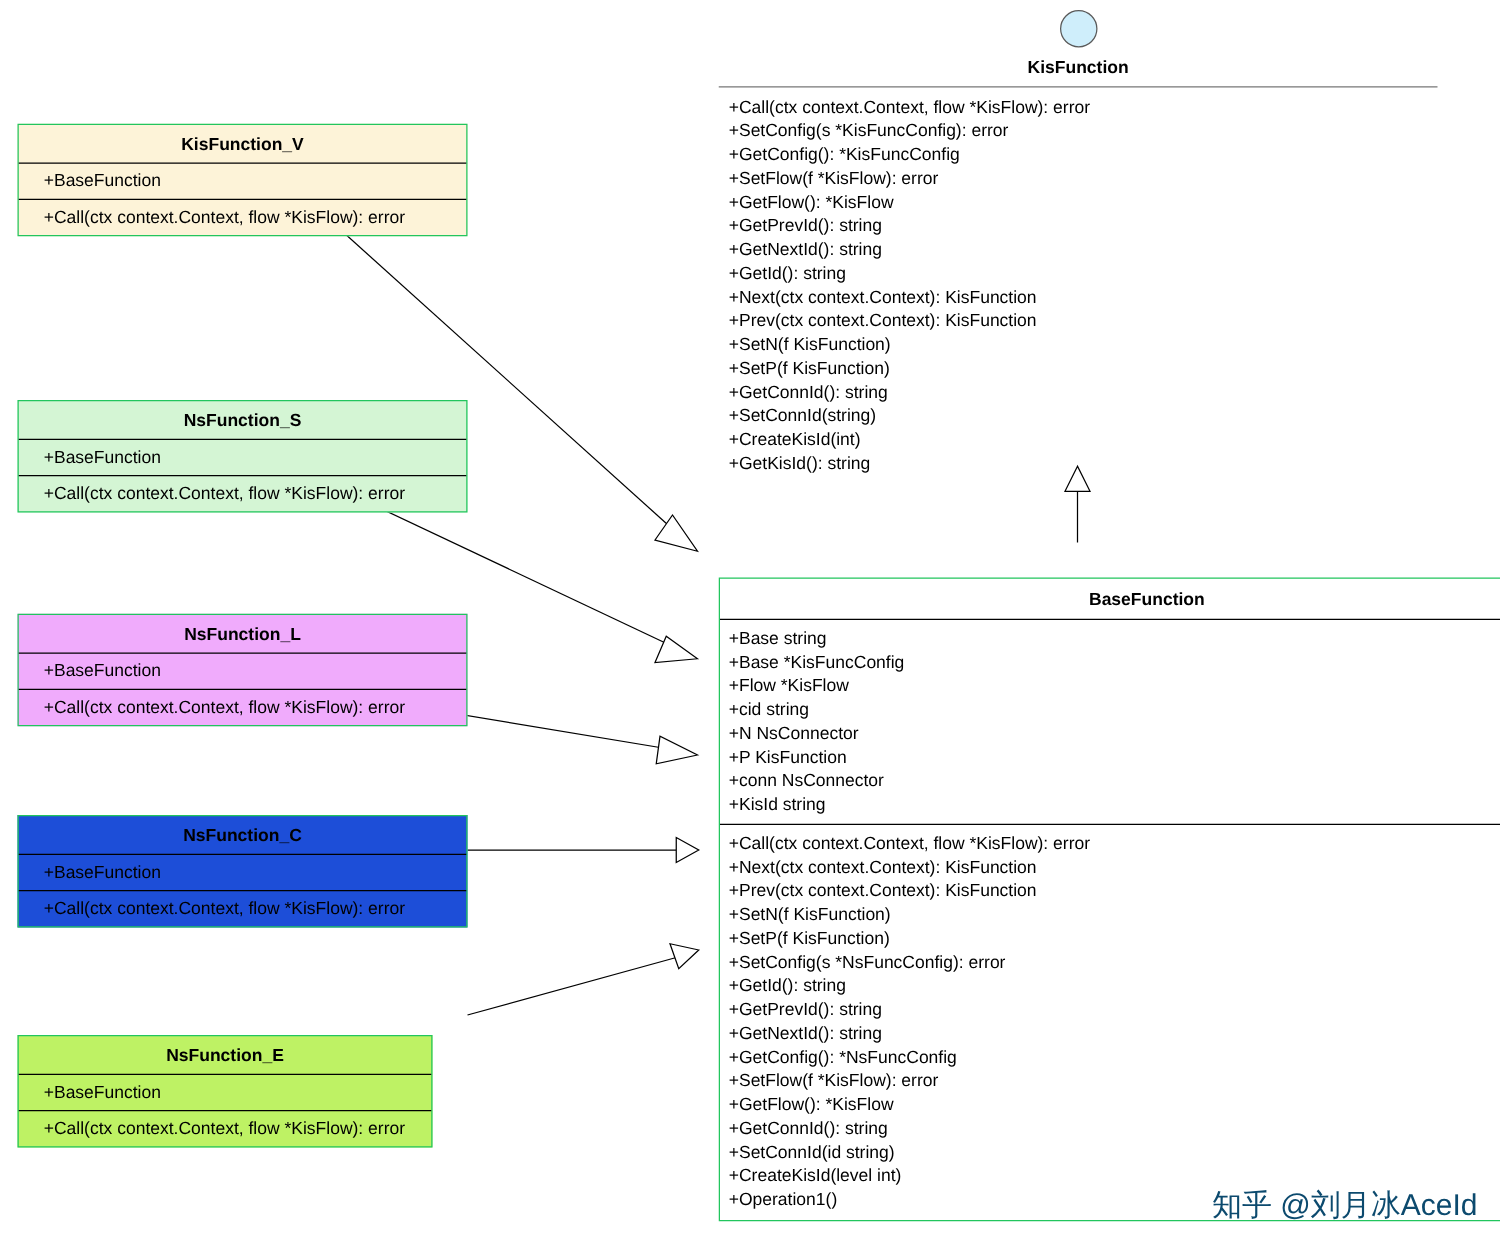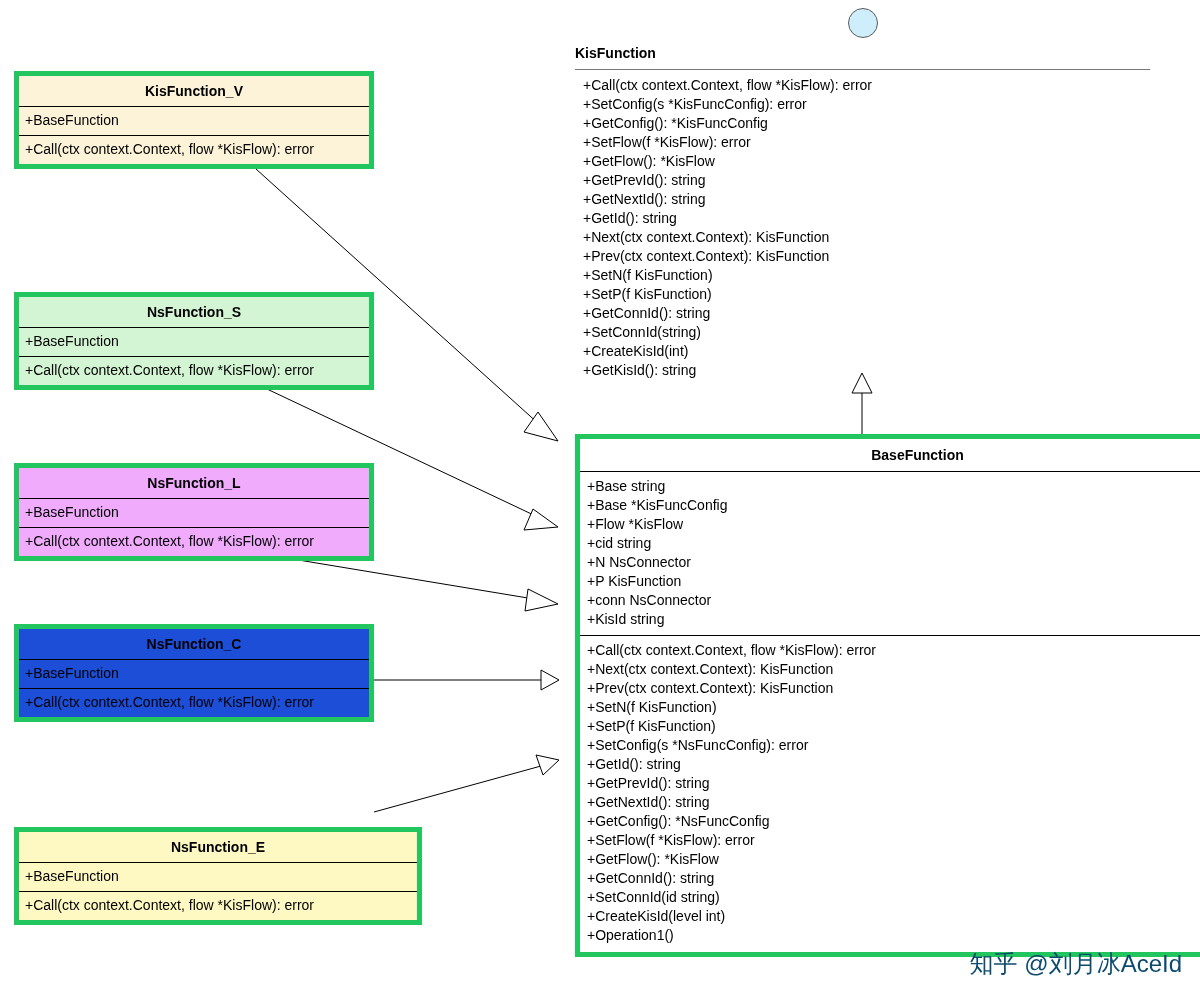--- a/index.html
+++ b/index.html
@@ -24,48 +24,49 @@
   svg.edges {
     position: absolute;
     left: 0; top: 0;
     width: 1200px;
     height: 998px;
     pointer-events: none;
   }
   .uml-class {
     position: absolute;
     box-sizing: border-box;
-    border: 5px solid #22c55e;
+    border: 1px solid #22c55e;
     background: #ffffff;
+    margin-top: 28px;
   }
   .uml-title {
     text-align: center;
     font-weight: bold;
     font-size: 14px;
     padding: 6px 4px 6px 4px;
     line-height: 16px;
   }
   .uml-section {
     border-top: 1px solid #000000;
     padding: 4px 5px 5px 5px;
   }
   .uml-line {
     font-size: 14px;
     line-height: 19px;
     white-space: nowrap;
   }
   
   .small-class .uml-title { padding: 7px 4px; }
-  .small-class .uml-section { padding: 4px 5px 5px 6px; }
+  .small-class .uml-section { padding: 4px 5px 5px 20px; }
 
   #cls-kisfunction-v { left: 14px;  top: 71px;  width: 360px; background: #fdf3d8; }
   #cls-nsfunction-s  { left: 14px;  top: 292px; width: 360px; background: #d4f5d4; }
   #cls-nsfunction-l  { left: 14px;  top: 463px; width: 360px; background: #f0abfc; }
   #cls-nsfunction-c  { left: 14px;  top: 624px; width: 360px; background: #1d4ed8; }
-  #cls-nsfunction-e  { left: 14px;  top: 827px; width: 408px; background: #fef9c3; }
+  #cls-nsfunction-e  { left: 14px;  top: 800px; width: 332px; background: #bef264; }
 
   #cls-kisfunction-v .uml-title,
   #cls-nsfunction-s .uml-title,
   #cls-nsfunction-l .uml-title,
   #cls-nsfunction-c .uml-title,
   #cls-nsfunction-e .uml-title { }
 
   
   #iface-kisfunction {
     position: absolute;
@@ -75,20 +76,21 @@
   }
   #iface-kisfunction .iface-circle {
     width: 28px;
     height: 28px;
     border-radius: 50%;
     background: #cfeefb;
     border: 1px solid #5a5a5a;
     margin: 0 auto;
   }
   #iface-kisfunction .iface-name {
+    text-align: center;
     font-weight: bold;
     font-size: 14px;
     margin-top: 7px;
   }
   #iface-kisfunction .iface-members {
     border-top: 1px solid #777777;
     margin-top: 8px;
     padding: 6px 5px 0 8px;
   }
 

